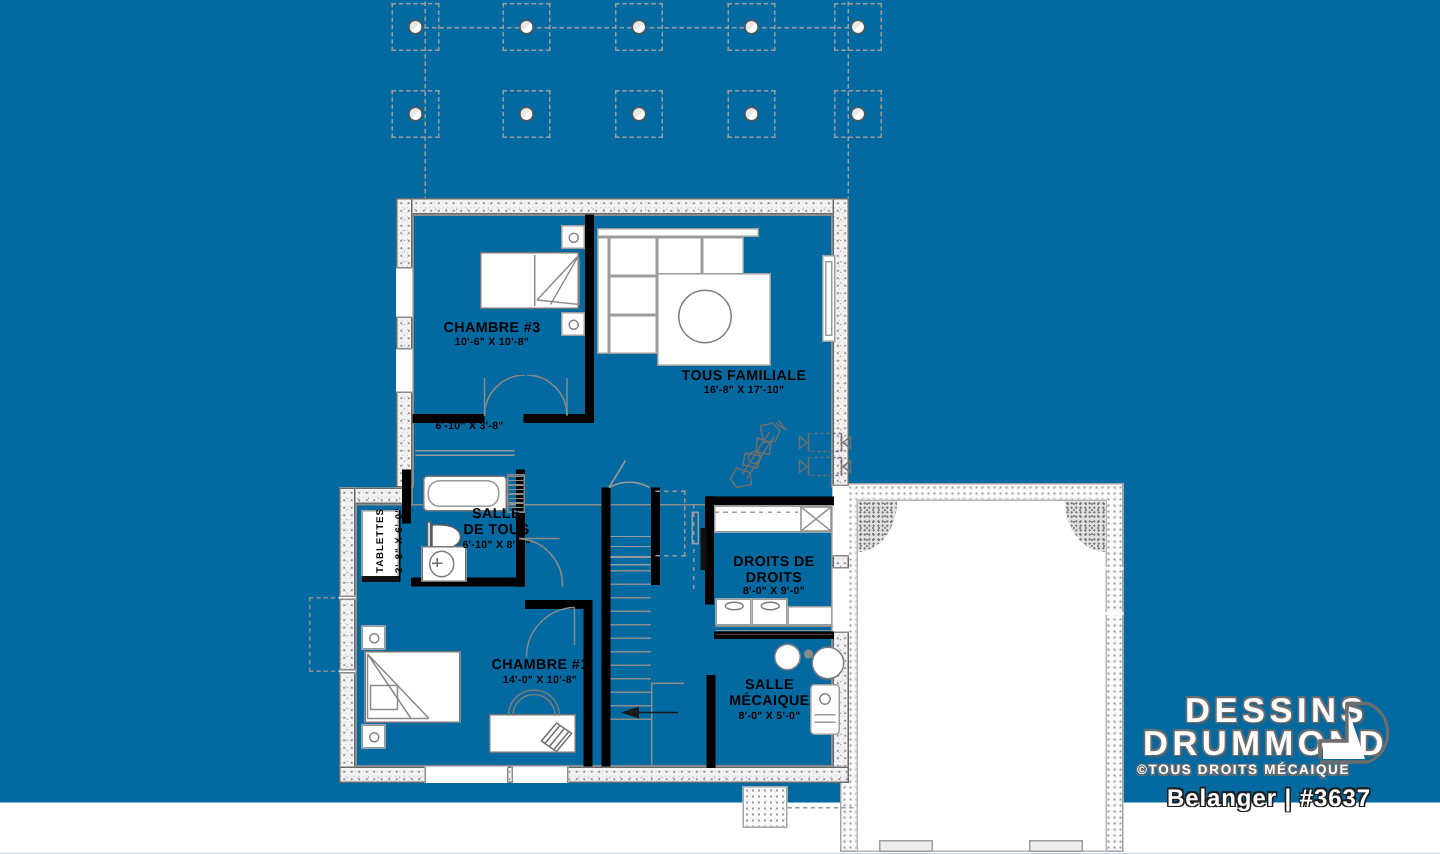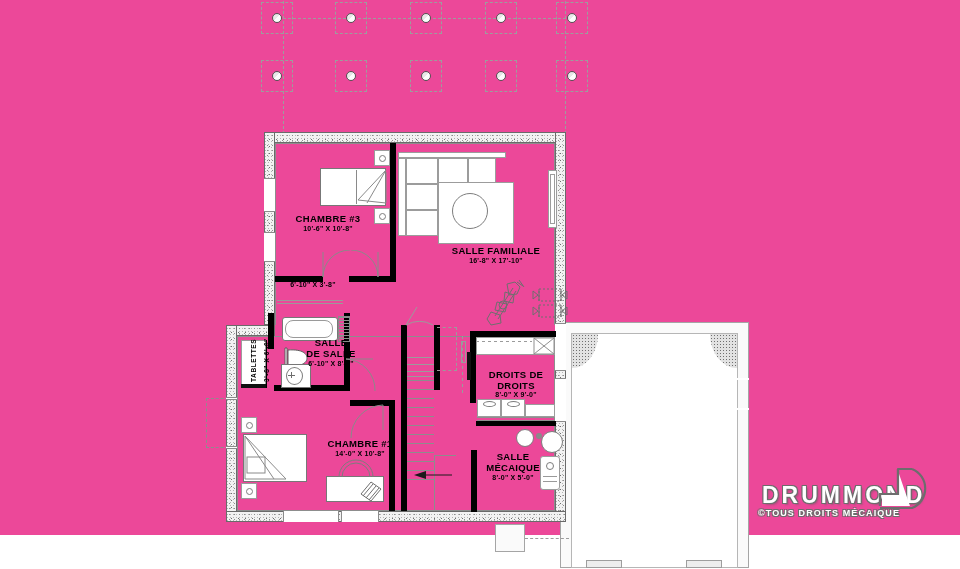--- a/index.html
+++ b/index.html
@@ -1,21 +1,21 @@
 <!DOCTYPE html>
 <html><head>
 <meta charset="utf-8">
 <style>
   html,body{margin:0;padding:0;background:#ffffff;}
   body{
     width:960px;height:569px;
     font-family:"Liberation Sans", sans-serif;
     overflow:hidden;position:relative;
   }
-  #stage{position:absolute;left:0;top:0;width:960px;height:535px;background:#ec4899;}
+  #stage{position:absolute;left:0;top:0;width:960px;height:535px;background:#0369a1;}
   .abs{position:absolute;box-sizing:border-box;}
 
   
   .wall-ext{
     background-color:#f2f2f2;
     background-image:
       radial-gradient(#8d8d8d 0.6px, transparent 0.7px),
       radial-gradient(#b4b4b4 0.5px, transparent 0.6px),
       radial-gradient(#6e6e6e 0.5px, transparent 0.6px);
     background-size:5px 5px, 3px 3px, 7px 7px;
@@ -212,21 +212,21 @@
   <div class="abs fbox-l" style="left:438px;top:158px;width:30px;height:26px;"></div>
   <div class="abs fbox-l" style="left:468px;top:158px;width:28px;height:26px;"></div>
   <div class="abs fbox-l" style="left:406px;top:184px;width:32px;height:26px;"></div>
   <div class="abs fbox-l" style="left:406px;top:210px;width:32px;height:26px;"></div>
   <div class="abs rug" style="left:438px;top:182px;width:76px;height:62px;"></div>
   <div class="abs fcirc" style="left:452px;top:193px;width:36px;height:36px;"></div>
 
   <div class="abs fbox-l" style="left:548px;top:170px;width:9px;height:58px;"></div>
   <div class="abs fbox-l" style="left:550px;top:174px;width:5px;height:50px;"></div>
 
-  <div class="rmname" style="left:428px;top:245px;width:136px;">SALLE FAMILIALE</div>
+  <div class="rmname" style="left:428px;top:245px;width:136px;">TOUS FAMILIALE</div>
   <div class="rmdim" style="left:428px;top:257px;width:136px;">16'-8" X 17'-10"</div>
 
   <svg class="abs" width="46" height="50" style="left:483px;top:280px;">
     <g fill="none" stroke="#6f6f6f" stroke-width="1">
       <path d="M24,4 l8,-2 l5,5 l-3,7 l-8,1 z"></path>
       <path d="M22,12 l9,3 l-1,8 l-9,-2 z"></path>
       <path d="M14,22 l10,2 l-2,8 l-10,-2 z"></path>
       <path d="M8,32 l9,3 l1,8 l-10,2 l-4,-6 z"></path>
       <line x1="30" y1="8" x2="12" y2="36"></line>
       <line x1="33" y1="11" x2="15" y2="39"></line>
@@ -259,21 +259,21 @@
     <path d="M2,1 L2,21 L4,21 L4,1 Z" fill="#fff" stroke="#5c5c5c" stroke-width="1"></path>
     <path d="M5,3 C20,2 24,7 24,11 C24,15 20,20 5,19 Z" fill="#fff" stroke="#5c5c5c" stroke-width="1"></path>
   </svg>
 
   <div class="abs fbox" style="left:281px;top:364px;width:30px;height:24px;"></div>
   <div class="abs fcirc" style="left:286px;top:367px;width:17px;height:18px;"></div>
   <div class="abs" style="left:288px;top:375px;width:7px;height:1px;background:#6d6d6d;"></div>
   <div class="abs" style="left:291px;top:372px;width:1px;height:6px;background:#6d6d6d;"></div>
 
   <div class="rmname" style="left:294px;top:337px;width:74px;">SALLE</div>
-  <div class="rmname" style="left:294px;top:348px;width:74px;">DE SALLE</div>
+  <div class="rmname" style="left:294px;top:348px;width:74px;">DE TOUS</div>
   <div class="rmdim" style="left:294px;top:360px;width:74px;">6'-10" X 8'-8"</div>
 
   <svg class="abs" width="32" height="34" style="left:345px;top:358px;">
     <path d="M1,1 A31,31 0 0 1 30,33" fill="none" stroke="#8a8a8a" stroke-width="1"></path>
     <line x1="1" y1="1" x2="28" y2="1" stroke="#8a8a8a" stroke-width="1"></line>
   </svg>
 
   <div class="abs wall-int" style="left:262px;top:340px;width:5px;height:48px;"></div>
   <div class="abs fbox-l" style="left:241px;top:340px;width:25px;height:48px;"></div>
   <div class="abs wall-thin" style="left:241px;top:384px;width:25px;height:4px;"></div>
@@ -379,27 +379,29 @@
   <div class="abs fbox-l" style="left:540px;top:456px;width:20px;height:34px;border-radius:3px;"></div>
   <div class="abs fcirc" style="left:546px;top:462px;width:8px;height:8px;"></div>
   <div class="abs line-lt" style="left:543px;top:476px;width:14px;height:1px;"></div>
   <div class="abs line-lt" style="left:543px;top:481px;width:14px;height:1px;"></div>
 
   <div class="rmname" style="left:476px;top:451px;width:74px;">SALLE</div>
   <div class="rmname" style="left:476px;top:462px;width:74px;">MÉCAIQUE</div>
   <div class="rmdim" style="left:476px;top:474px;width:74px;">8'-0" X 5'-0"</div>
 
   <div id="logo" style="left:766px;top:462px;width:190px;height:100px;">
+    <div class="logo-l1" style="position:absolute;left:24px;top:0px;">DESSINS</div>
     <div class="logo-l2" style="position:absolute;left:-4px;top:22px;">DRUMMOND</div>
     <div class="logo-sub" style="position:absolute;left:-8px;top:46px;">©TOUS DROITS MÉCAIQUE</div>
 
     <svg class="abs" width="56" height="50" style="left:108px;top:2px;">
       <g fill="none" stroke="#6d6d6d" stroke-width="2.2" stroke-linejoin="round">
         <path d="M6,42 L6,30 L24,30 L24,5 L38,5"></path>
         <path d="M38,5 A21,21 0 0 1 38,44 L6,44"></path>
       </g>
       <path d="M24,7 L24,30 L8,30 L8,42 L36,42" fill="#ffffff" stroke="none"></path>
       <path d="M6,42 L6,30 L24,30 L24,5" fill="none" stroke="#6d6d6d" stroke-width="2.2"></path>
     </svg>
 
+    <div class="logo-plan" style="position:absolute;left:12px;top:62px;">Belanger | #3637</div>
   </div>
 
 </div>
 
 </body></html>

